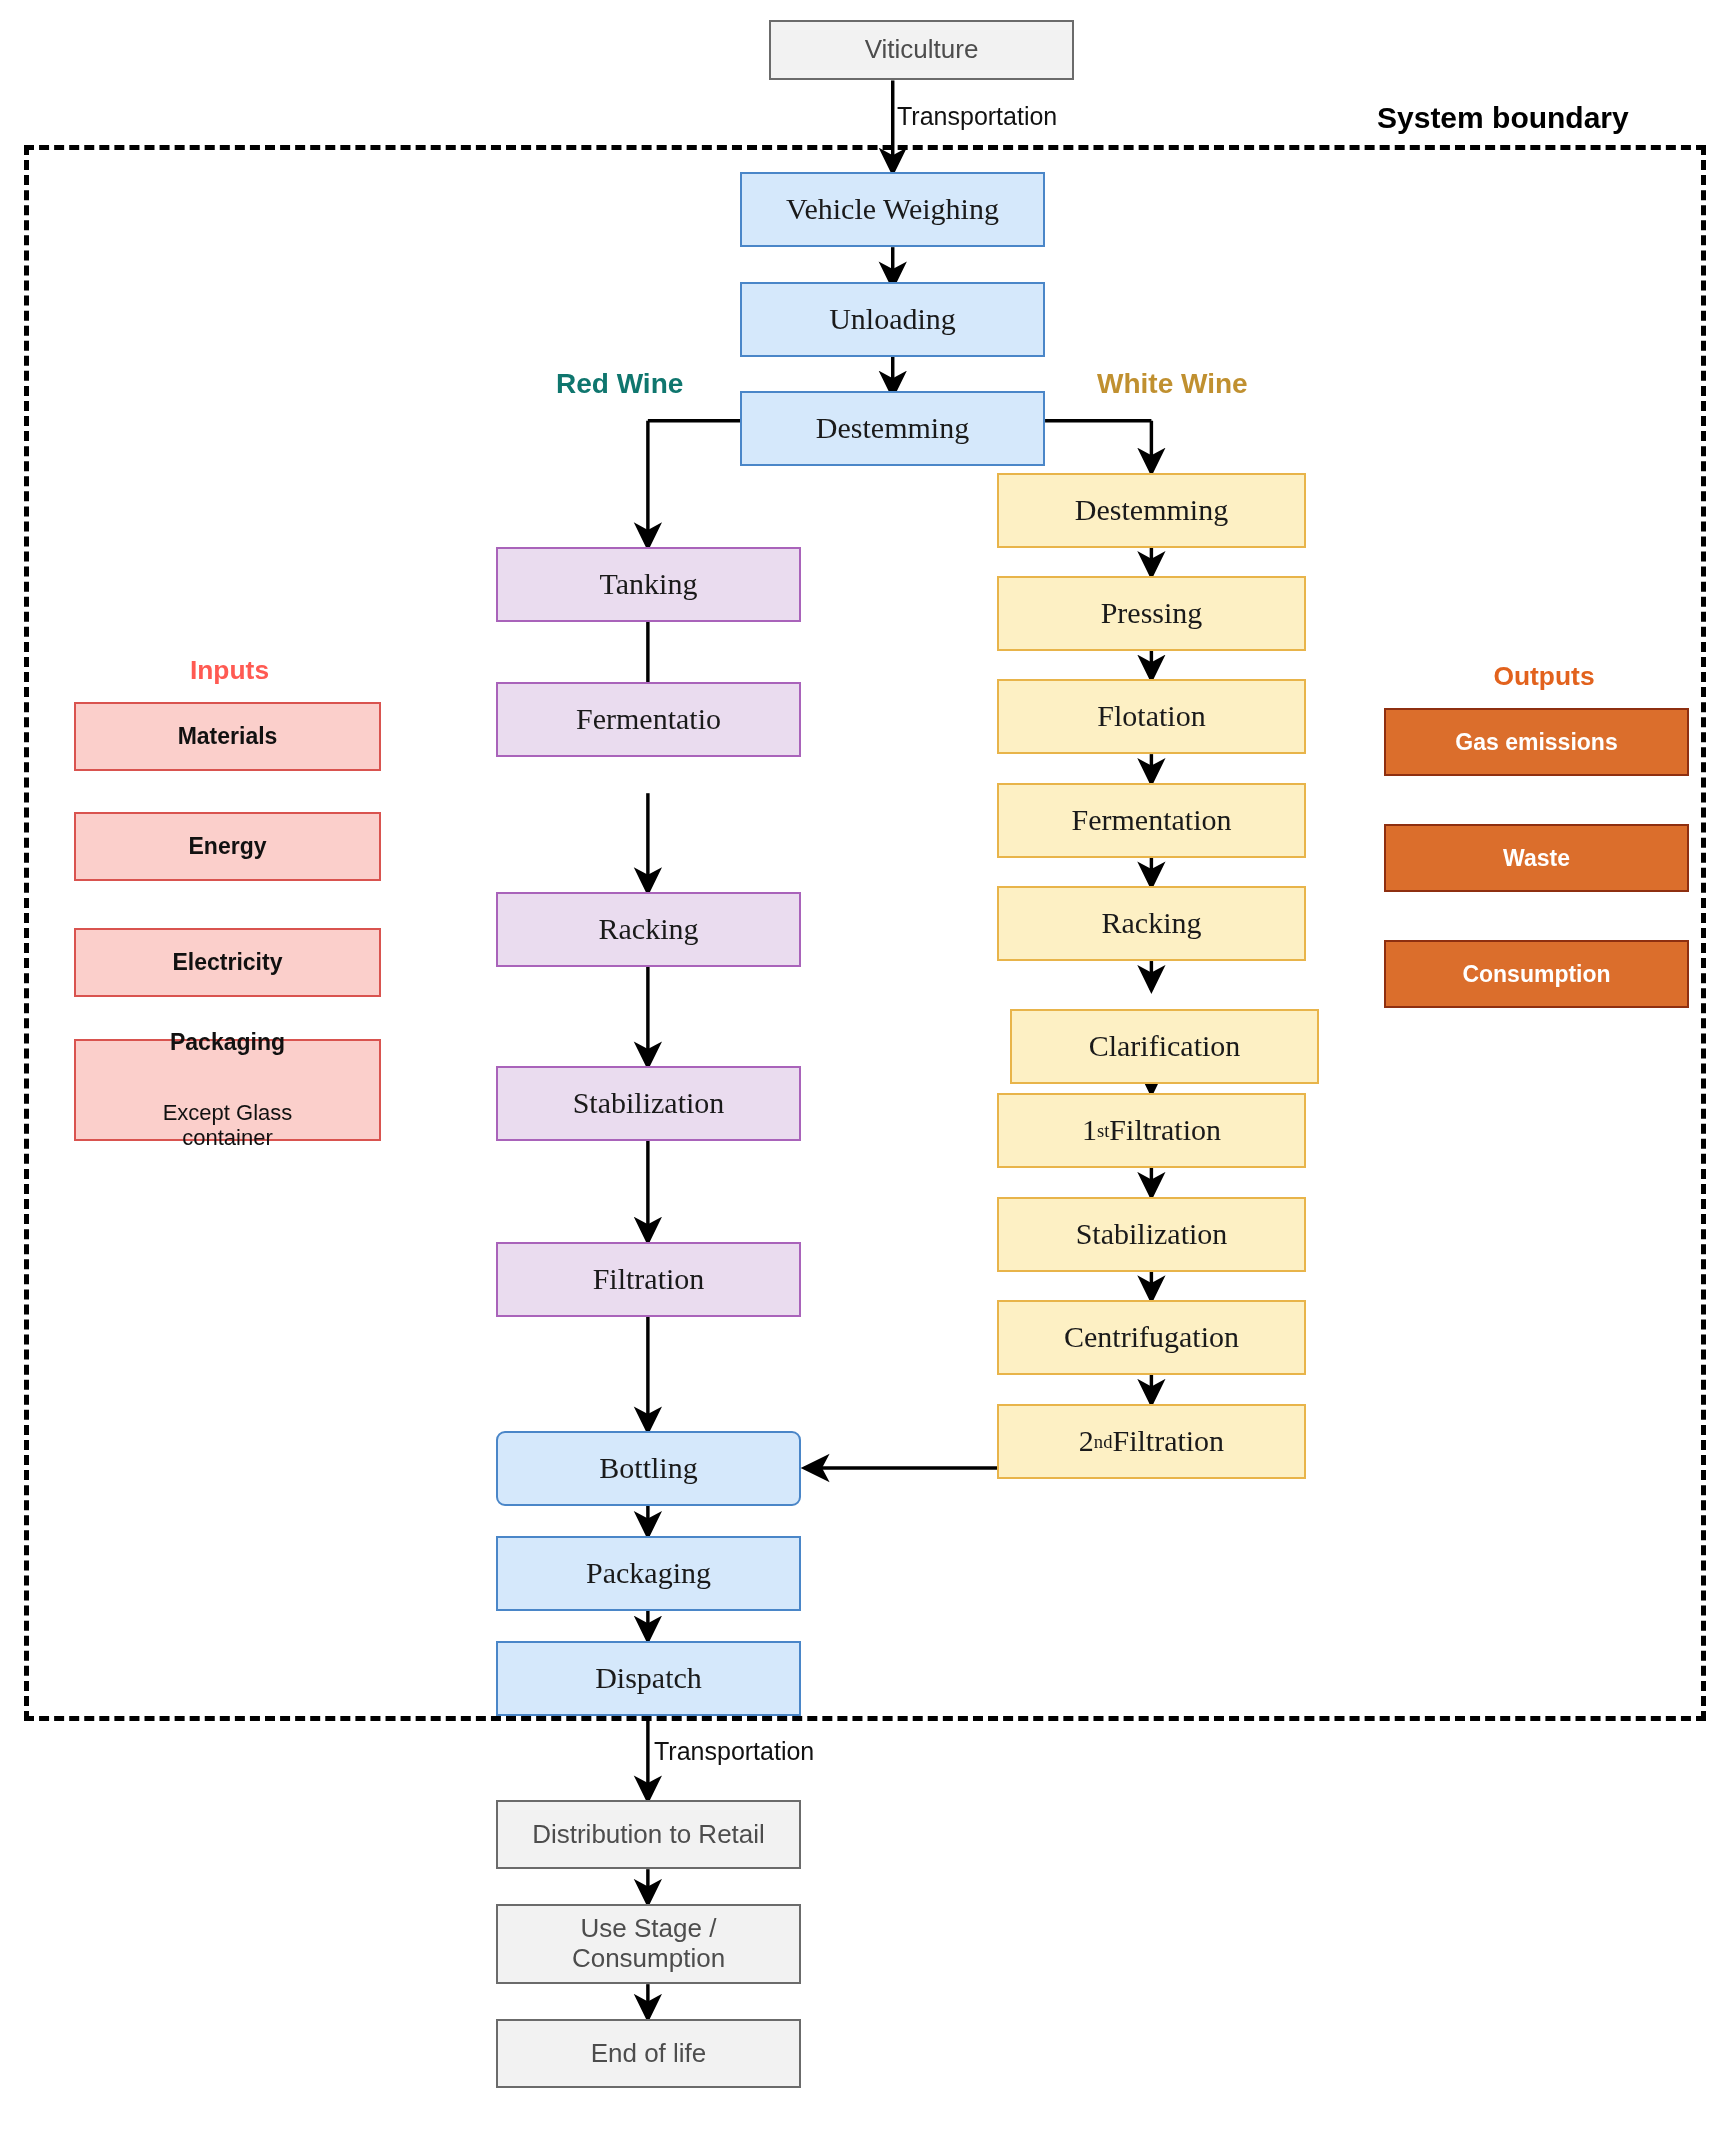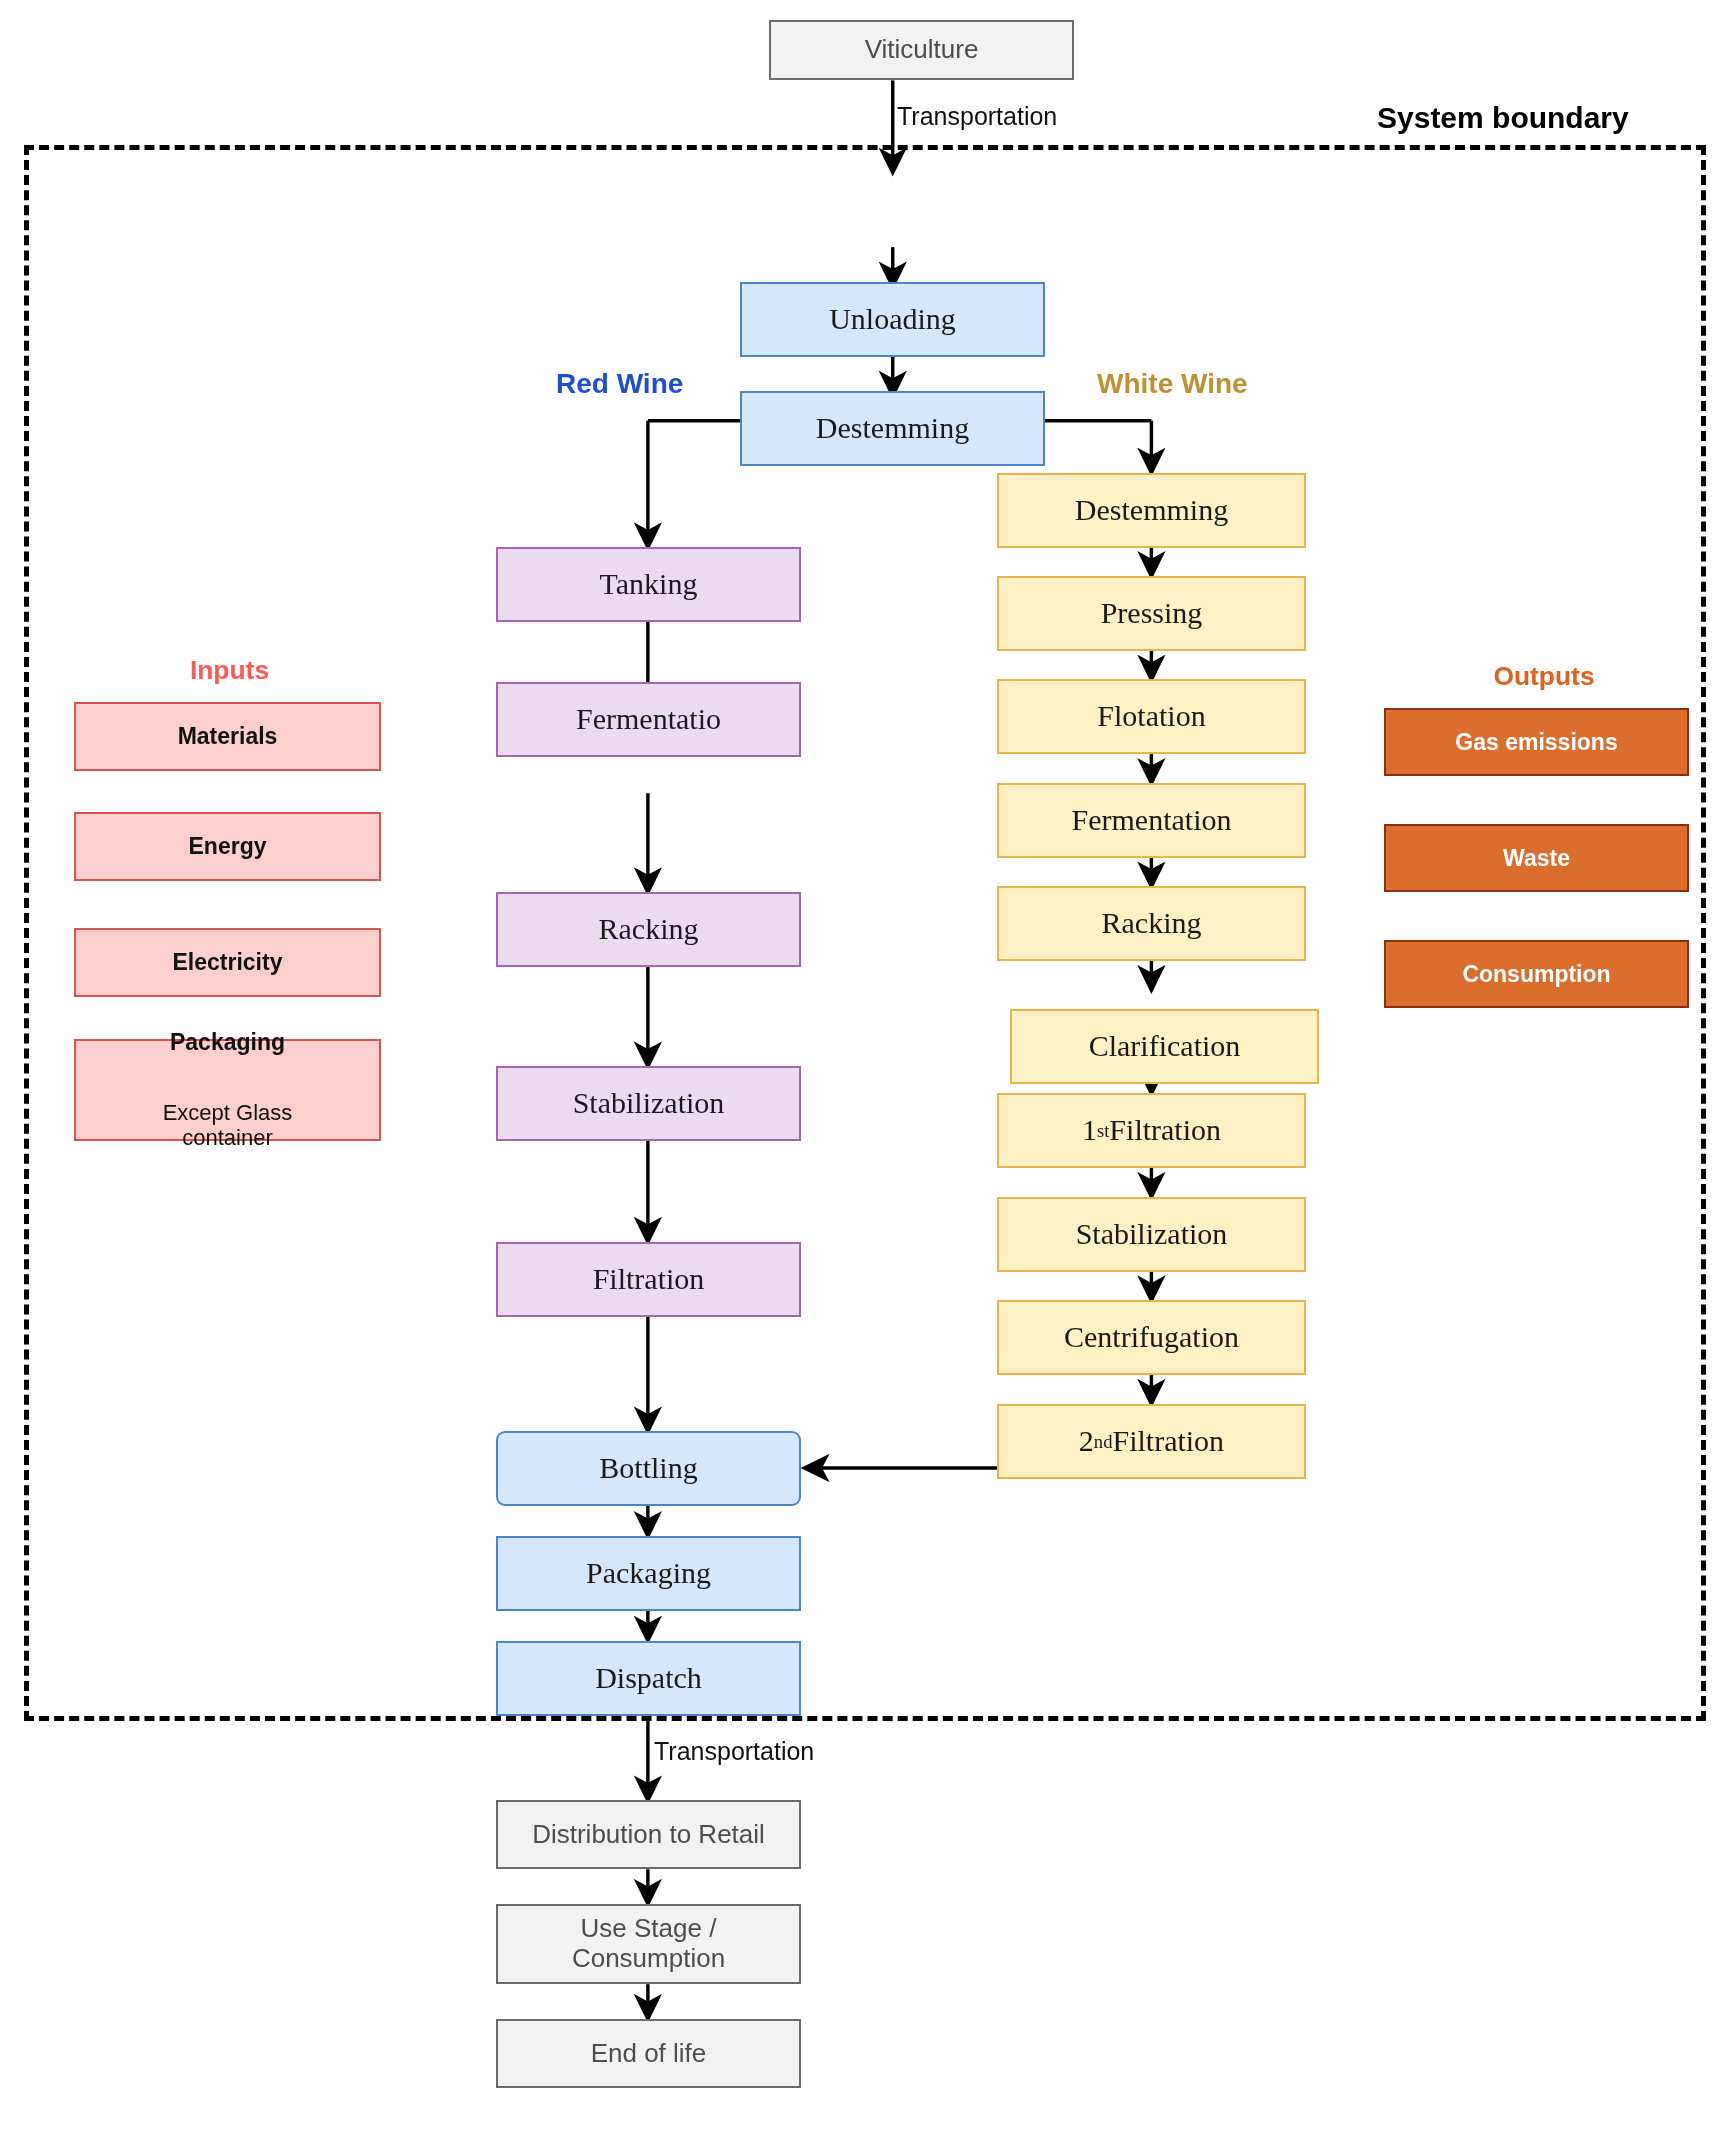--- a/index.html
+++ b/index.html
@@ -91,21 +91,21 @@
   }
   .hdr-inputs{color:#ff5a52;}
   .hdr-outputs{color:#e2621d;}
   .branch-label{
     position:absolute;
     font-family:"Liberation Sans", sans-serif;
     font-weight:bold;
     font-size:28px;
     white-space:nowrap;
   }
-  .lbl-red{color:#1d4ed8;}
+  .lbl-red{color:#0f766e;}
   .lbl-white{color:#c09030;}
   .boundary-label{
     position:absolute;
     font-family:"Liberation Sans", sans-serif;
     font-weight:bold;
     font-size:30px;
     color:#000000;
     white-space:nowrap;
   }
   .edge-label{
@@ -187,20 +187,21 @@
   </svg>
 
   <div class="branch-label lbl-red" style="left:556px; top:368px;">Red Wine</div>
   <div class="branch-label lbl-white" style="left:1097px; top:368px;">White Wine</div>
 
   <div class="edge-label" style="left:897px; top:102px;">Transportation</div>
   <div class="edge-label" style="left:654px; top:1737px;">Transportation</div>
 
   <div class="node grey" style="left:769px; top:20px; width:305px; height:60px;">Viticulture</div>
 
+  <div class="node blue" style="left:740px; top:172px; width:305px; height:75px;">Vehicle Weighing</div>
   <div class="node blue" style="left:740px; top:282px; width:305px; height:75px;">Unloading</div>
   <div class="node blue" style="left:740px; top:391px; width:305px; height:75px;">Destemming</div>
 
   <div class="node purple" style="left:496px; top:547px; width:305px; height:75px;">Tanking</div>
   <div class="node purple" style="left:496px; top:682px; width:305px; height:75px;">Fermentatio</div>
   <div class="node purple" style="left:496px; top:892px; width:305px; height:75px;">Racking</div>
   <div class="node purple" style="left:496px; top:1066px; width:305px; height:75px;">Stabilization</div>
   <div class="node purple" style="left:496px; top:1242px; width:305px; height:75px;">Filtration</div>
 
   <div class="node yellow" style="left:997px; top:473px; width:309px; height:75px;">Destemming</div>

